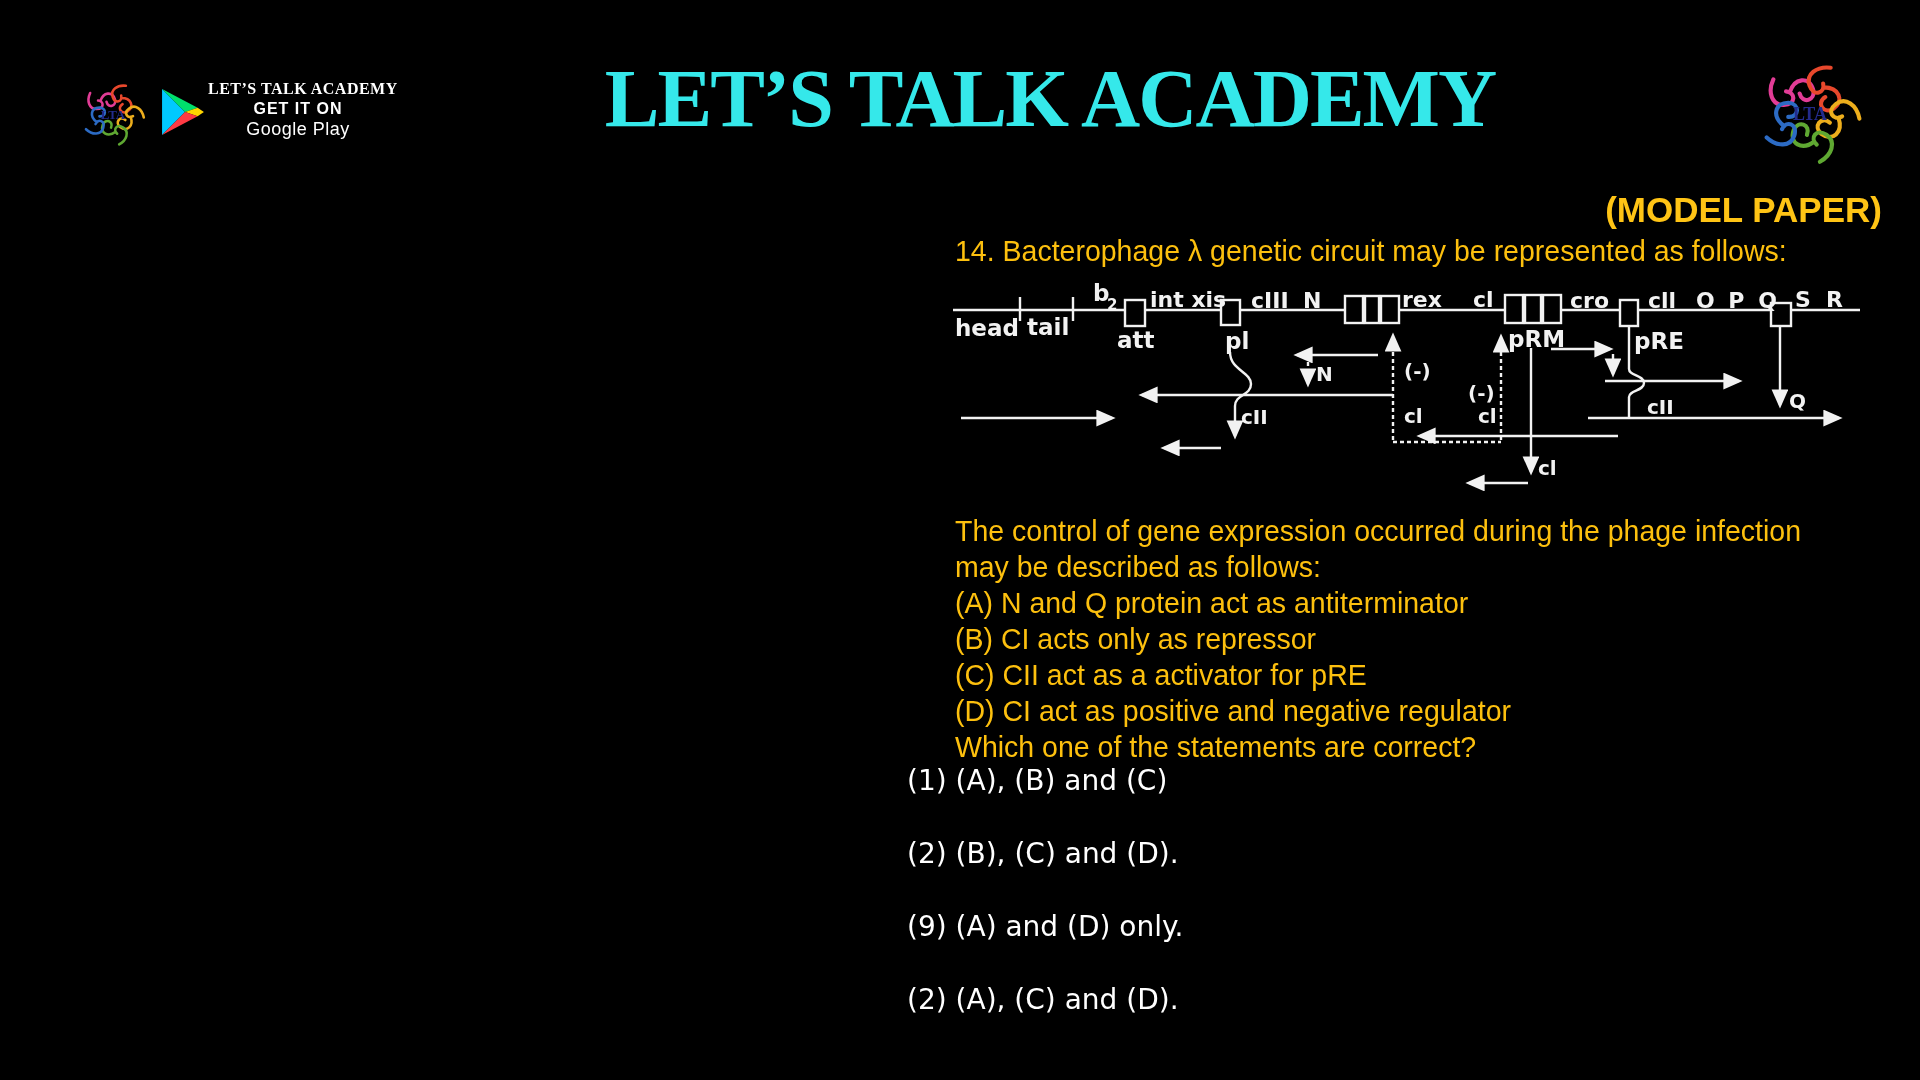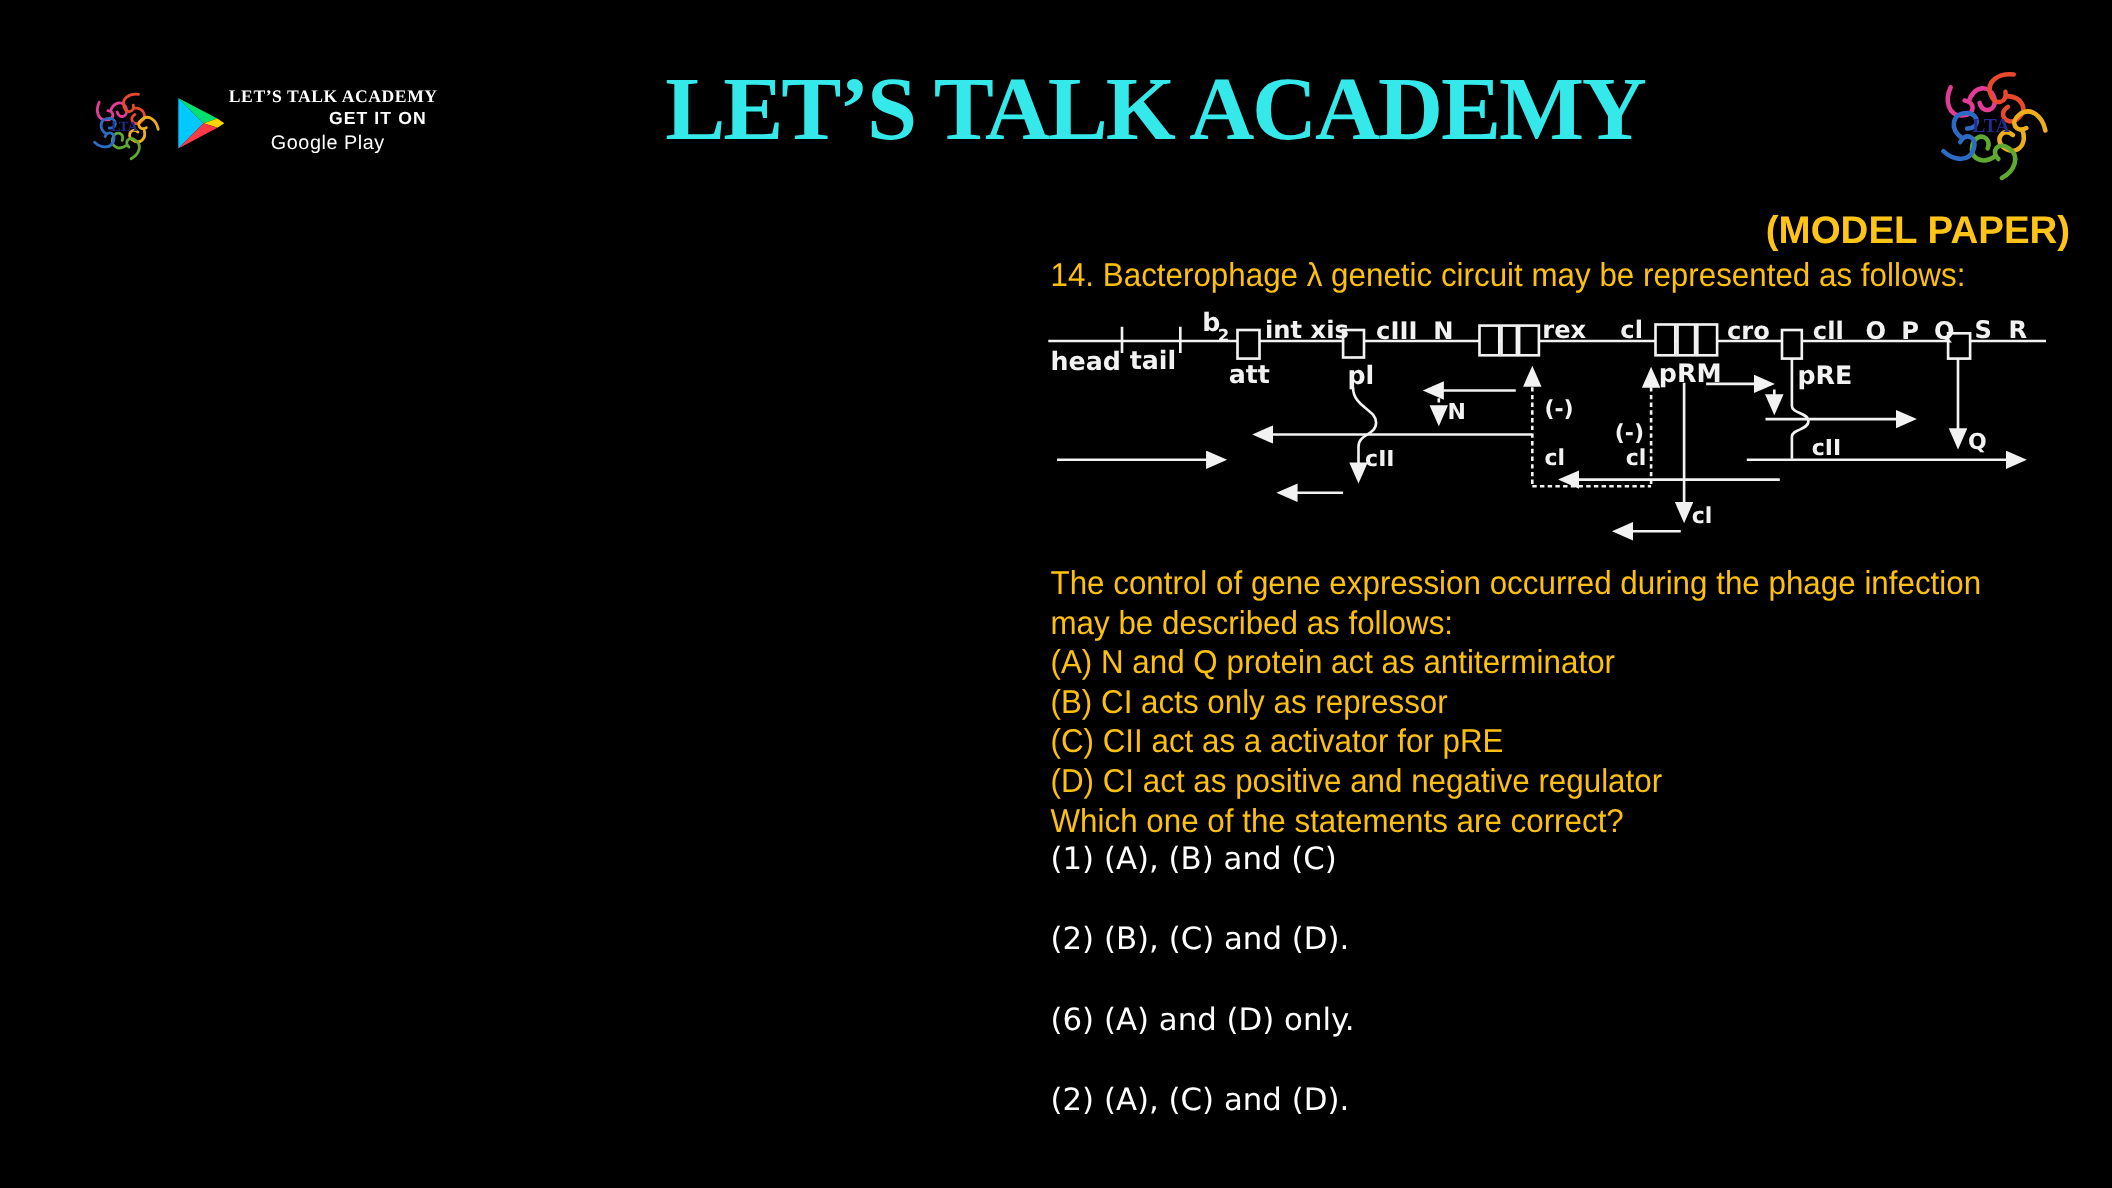--- a/index.html
+++ b/index.html
@@ -16,31 +16,31 @@
     letter-spacing:-2px;color:var(--c-title);white-space:nowrap;}
 
   .logo-left{left:70px;top:68px;width:86px;height:92px;}
   .logo-right{left:1740px;top:44px;width:140px;height:138px;}
 
   .play-badge{left:160px;top:80px;width:230px;height:70px;display:flex;align-items:flex-start;}
   .play-tri{width:46px;height:60px;margin-top:2px;}
   .badge-text{width:180px;text-align:center;color:#fff;margin-left:2px;}
   .badge-l1{font-family:"Liberation Serif",serif;font-weight:bold;font-size:16px;
     letter-spacing:.5px;white-space:nowrap;}
-  .badge-l2{font-weight:bold;font-size:16px;letter-spacing:1px;margin-top:2px;text-align:right;}
+  .badge-l2{font-weight:bold;font-size:16px;letter-spacing:1px;margin-top:2px;}
   .badge-l3{font-size:18px;font-weight:500;letter-spacing:.5px;margin-top:1px;}
 
   .paper-tag{top:190px;right:38px;font-size:35px;font-weight:bold;
     color:var(--c-gold);letter-spacing:0;}
 
   .q-prompt{left:955px;top:234px;font-size:30px;color:var(--c-yellow);
     white-space:nowrap;transform:scaleX(.95);transform-origin:left top;}
   .q-desc{left:955px;top:513px;font-size:30px;line-height:36px;color:var(--c-yellow);
     white-space:nowrap;transform:scaleX(.95);transform-origin:left top;}
-  .q-options{left:955px;top:766px;font-family:"DejaVu Sans",sans-serif;
+  .q-options{left:907px;top:766px;font-family:"DejaVu Sans",sans-serif;
     font-size:28px;line-height:29px;color:var(--c-white);}
   .q-options .opt{margin-bottom:44px;white-space:nowrap;}
 
   .diagram{left:948px;top:268px;width:925px;height:235px;}
   .diagram text{fill:var(--c-diag);font-family:"DejaVu Sans",sans-serif;
     font-weight:bold;stroke:none;}
   .diagram .ln{stroke:var(--c-diag);stroke-width:2.4;fill:none;}
   .diagram .bx{stroke:var(--c-diag);stroke-width:2.4;fill:#000;}
   .diagram .dsh{stroke-dasharray:4 3;}
 </style>
@@ -187,15 +187,15 @@
   <div>(A) N and Q protein act as antiterminator</div>
   <div>(B) CI acts only as repressor</div>
   <div>(C) CII act as a activator for pRE</div>
   <div>(D) CI act as positive and negative regulator</div>
   <div>Which one of the statements are correct?</div>
 </div>
 
 <div class="abs q-options">
   <div class="opt">(1) (A), (B) and (C)</div>
   <div class="opt">(2) (B), (C) and (D).</div>
-  <div class="opt">(6) (A) and (D) only.</div>
+  <div class="opt">(9) (A) and (D) only.</div>
   <div class="opt">(2) (A), (C) and (D).</div>
 </div>
 
 </body></html>

